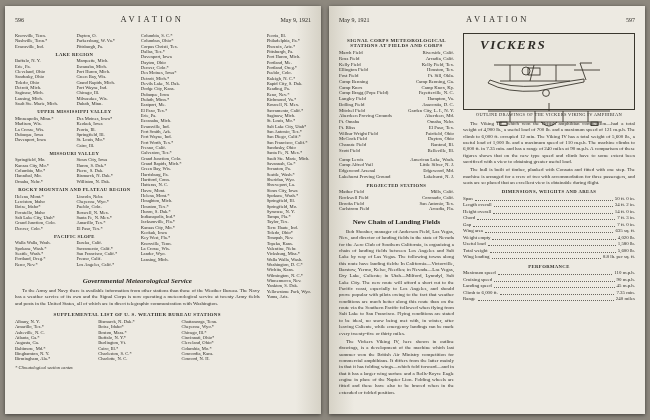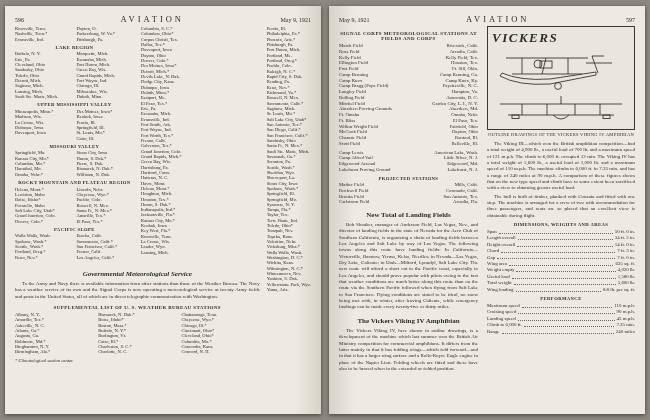--- a/index.html
+++ b/index.html
@@ -1,41 +1,41 @@
 <!DOCTYPE html>
 <html><head>
 <meta charset="utf-8">
 <style>
   html,body{margin:0;padding:0;}
   .stage{position:relative;width:650px;height:420px;background:#8d887e;font-family:"Liberation Serif",serif;color:#2e2c27;overflow:hidden;}
   .page{position:absolute;top:6px;width:316px;height:408px;padding:8px 10px;box-sizing:border-box;overflow:hidden;box-shadow:0 1px 4px rgba(0,0,0,.55);}
   .page.pleft{left:5px;background:linear-gradient(90deg,#edeae2 0%,#edeae2 92%,#d6d2c6 100%);}
   .page.pright{left:329px;background:linear-gradient(90deg,#d6d2c6 0%,#edeae2 8%,#edeae2 100%);}
-  .pg-header{display:flex;justify-content:space-between;align-items:baseline;font-size:6px;margin-bottom:2px;}
+  .pg-header{display:flex;justify-content:space-between;align-items:baseline;font-size:6px;margin-bottom:9px;}
   .journal{font-size:8.5px;letter-spacing:3px;}
   .lbody{display:grid;grid-template-columns:1fr 1fr;grid-template-areas:"a b c" "d d c";column-gap:7px;}
   .colA{grid-area:a;} .colB{grid-area:b;} .colC{grid-area:c;} .areaD{grid-area:d;margin-top:4px;}
   .rbody{display:grid;grid-template-columns:1fr 1fr;column-gap:9px;}
   .city-list{font-size:4.6px;line-height:1.16;}
   .city{white-space:nowrap;overflow:hidden;}
   .two-col{display:flex;gap:4px;} .two-col>div{flex:1;min-width:0;}
   .three-col{display:flex;gap:5px;} .three-col>div{flex:1;min-width:0;}
   .sec-title{font-size:4.7px;font-weight:bold;letter-spacing:.4px;text-align:center;margin:3px 0 1.5px;text-transform:uppercase;}
   .sec-title.big{font-size:5px;margin:5px 0 2px;}
   .article-title{text-align:center;font-weight:bold;font-size:7px;margin:6px 0 3px;}
   .article-title.italic{font-style:italic;}
   .article-body{font-size:5px;line-height:1.27;text-align:justify;text-indent:7px;margin-bottom:2px;}
   .pair-list{font-size:4.8px;line-height:1.2;}
   .pair-row{display:flex;justify-content:space-between;gap:4px;}
   .pair-row .pl{text-align:right;white-space:nowrap;}
   .pair-gap{margin-top:3px;}
   .dim-row{display:flex;align-items:flex-end;font-size:4.9px;line-height:1.32;}
   .dots{flex:1;border-bottom:1px dotted #6a675f;margin:0 2px 1.5px;}
   .footnote{font-size:4.6px;font-style:italic;margin-top:3px;}
-  .vickers-box{border:1.2px solid #3a372e;background:#e9e6dd;padding:3px 4px;height:104px;box-sizing:border-box;font-family:Liberation Serif, serif;}
+  .vickers-box{border:1.2px solid #3a372e;background:#e9e6dd;padding:3px 16px;height:77px;box-sizing:border-box;font-family:Liberation Serif, serif;}
   .brand{font-size:13px;font-weight:bold;font-style:italic;letter-spacing:1.5px;}
   .caption{font-size:4.5px;letter-spacing:.3px;text-align:center;text-transform:uppercase;margin:2px 0 4px;}
   svg{display:block;}
 </style>
 </head>
 <body>
 
 <div class="stage">
 
   <div class="page pleft">
@@ -430,24 +430,23 @@
             <div class="pair-row">
             <span class="pf">Brooks Field</span>
             <span class="pl">San Antonio, Tex.</span>
           </div>
             <div class="pair-row">
             <span class="pf">Carlstrom Field</span>
             <span class="pl">Arcadia, Fla.</span>
           </div>
           </div>
 
-        <div class="article-title">New Total of Landing Fields</div>
+        <div class="article-title">New Chain of Landing Fields</div>
         <div class="article-body">Bob Shoaber, manager of Anderson Field, Las Vegas, Nev., and director of landing fields in the state of Nevada for the Aero Club of Southern California, is organizing a chain of landing fields between Los Angeles and Salt Lake by way of Las Vegas. The following towns along this route have landing fields: In California—Victorville, Barstow, Yermo, Kelso, Needles; in Nevada—Las Vegas, Dry Lake, Caliente; in Utah—Milford, Lynndyl, Salt Lake City. The new route will afford a short cut to the Pacific coast, especially to Los Angeles, and should prove popular with pilots owing to the fact that weather conditions are much better along this route than on the route via the Southern Pacific followed when flying from Salt Lake to San Francisco. Flying conditions are stated to be ideal, no snow being met with, in winter, after leaving Caliente, while emergency landings can be made every twenty-five or thirty miles.</div>
 
-        <div class="article-title">The Vickers Viking IV Amphibian</div>
         <div class="article-body">The Vickers Viking IV, here shown in outline drawings, is a development of the machine which last summer won the British Air Ministry competition for commercial amphibians. It differs from the latter mainly in that it has folding wings—which fold forward—and in that it has a larger wing surface and a Rolls-Royce Eagle engine in place of the Napier Lion. Folding wheels are fitted and these have also to be braced when in the extended or folded position.</div>
       </div>
 
       <div class="colR">
         <div class="vickers-box">
           <div class="brand">VICKERS</div>
           <svg width="138" height="78" viewBox="0 0 138 78">
             <g fill="none" stroke="#3a372e" stroke-width="0.9">
 
               <line x1="14" y1="12" x2="96" y2="12"></line>

